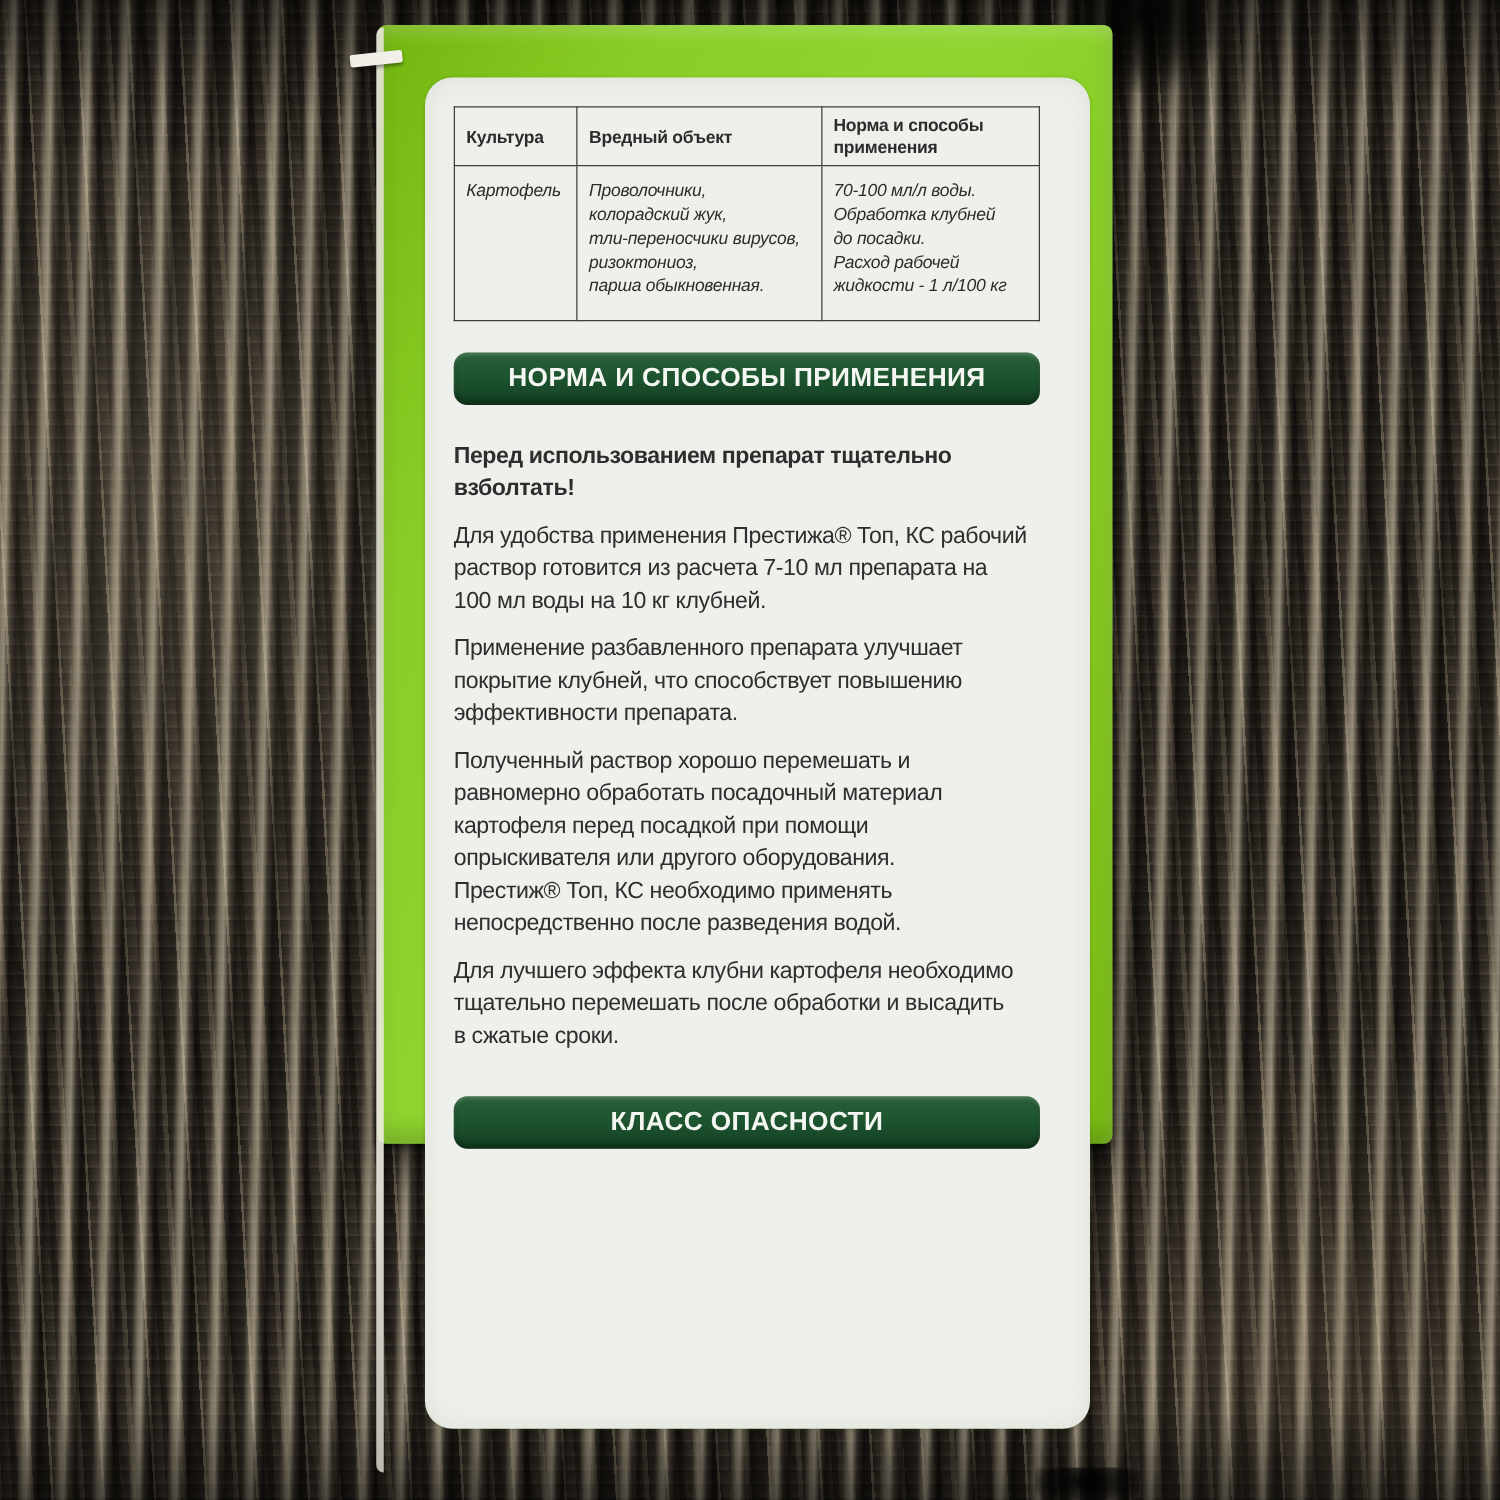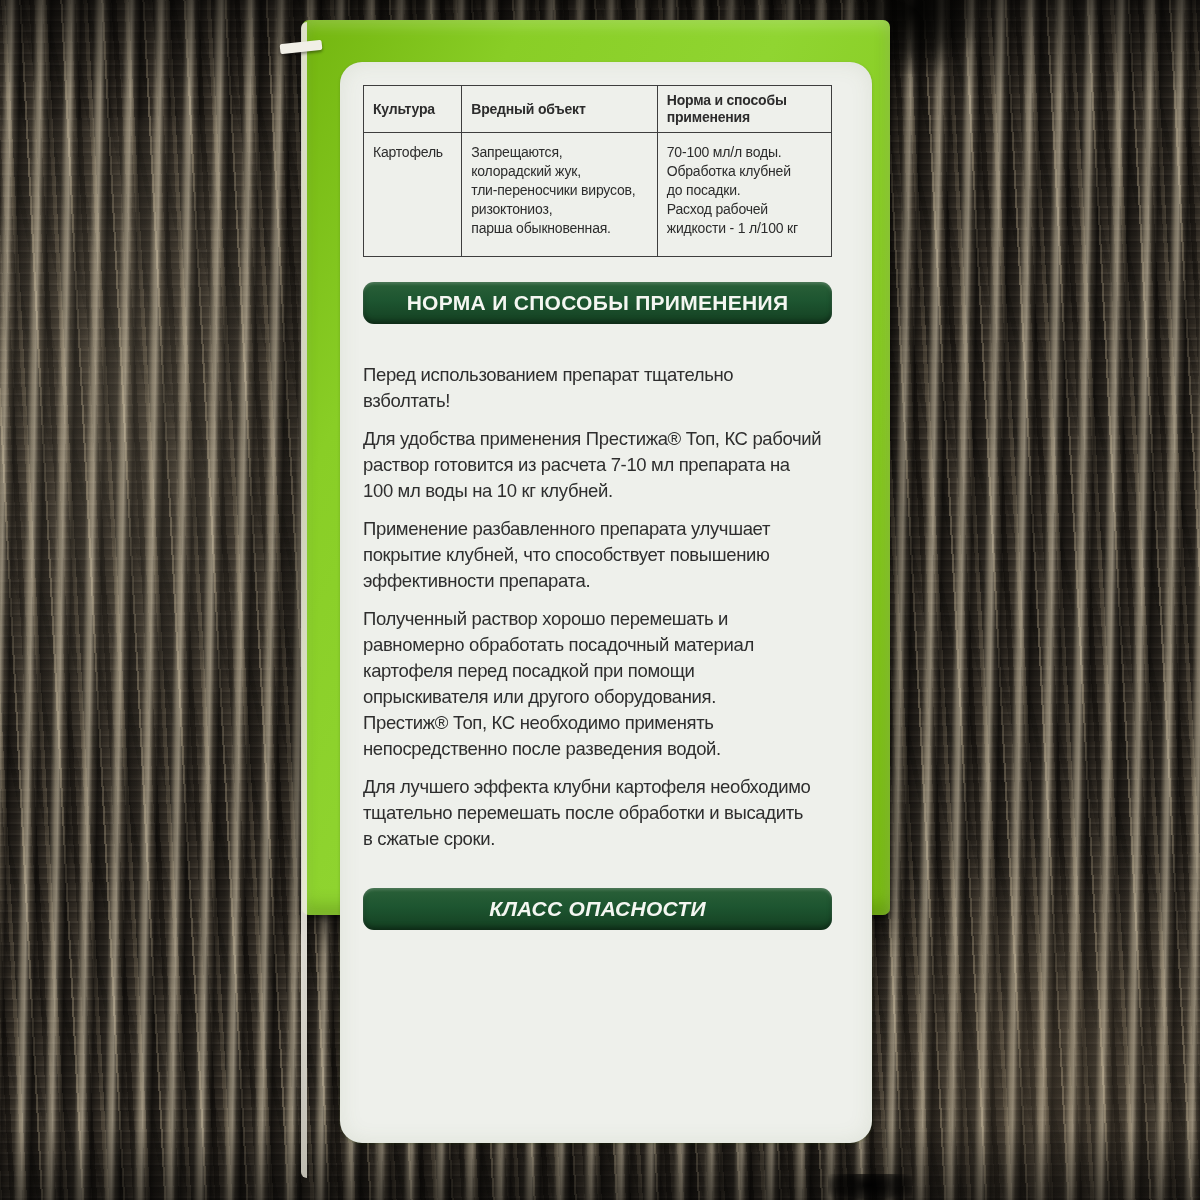--- a/index.html
+++ b/index.html
@@ -105,48 +105,48 @@
   table.usage-table col.c2 { width: 193px; }
   table.usage-table col.c3 { width: 172px; }
   table.usage-table th, table.usage-table td {
     border: 1.6px solid #3e3e3e;
     text-align: left;
     vertical-align: middle;
     padding: 6px 9px;
     white-space: pre-line;
   }
   table.usage-table th { font-weight: bold; line-height: 17px; height: 45px; }
-  table.usage-table td { vertical-align: top; line-height: 19px; padding: 10px 9px 18px; height: 123px; }
+  table.usage-table td { vertical-align: top; line-height: 19px; padding: 10px 9px 18px; height: 123px; font-style: italic; }
 
   
   .section-bar {
     height: 42px;
     margin-top: 25px;
     border-radius: 11px;
     background: linear-gradient(180deg, #2a6038 0%, #1d5530 45%, #143f21 100%);
     box-shadow: inset 0 2px 3px rgba(255,255,255,0.18), inset 0 -3px 5px rgba(0,0,0,0.35);
     color: #f4f6f1;
     font-weight: bold;
     font-size: 21px;
     letter-spacing: 0.3px;
     text-align: center;
     line-height: 42px;
   }
-  .section-bar.hazard { margin-top: 36px; font-style: italic; }
+  .section-bar.hazard { margin-top: 36px; }
 
   
   .label-panel p {
     margin-top: 12px;
     font-size: 18.5px;
     line-height: 26px;
     letter-spacing: -0.35px;
     white-space: pre-line;
     color: #2e2e2e;
   }
-  .label-panel p.first { margin-top: 38px; }
+  .label-panel p.first { margin-top: 27px; font-weight: bold; }
   .label-panel p.after-bar { margin-top: 22px; }
 </style>
 </head>
 <body>
 
 <div class="carpet">
   <div class="carpet-light-left"></div>
   <div class="carpet-warm-right"></div>
   <div class="carpet-shade-top"></div>
   <div class="carpet-shade-bottom"></div>
@@ -171,21 +171,21 @@
         <tr>
           <th>Культура</th>
           <th>Вредный объект</th>
           <th>Норма и способы
 применения</th>
         </tr>
       </thead>
       <tbody>
         <tr>
           <td>Картофель</td>
-          <td>Запрещаются,
+          <td>Проволочники,
 колорадский жук,
 тли-переносчики вирусов,
 ризоктониоз,
 парша обыкновенная.</td>
           <td>70-100 мл/л воды.
 Обработка клубней
 до посадки.
 Расход рабочей
 жидкости - 1 л/100 кг</td>
         </tr>

